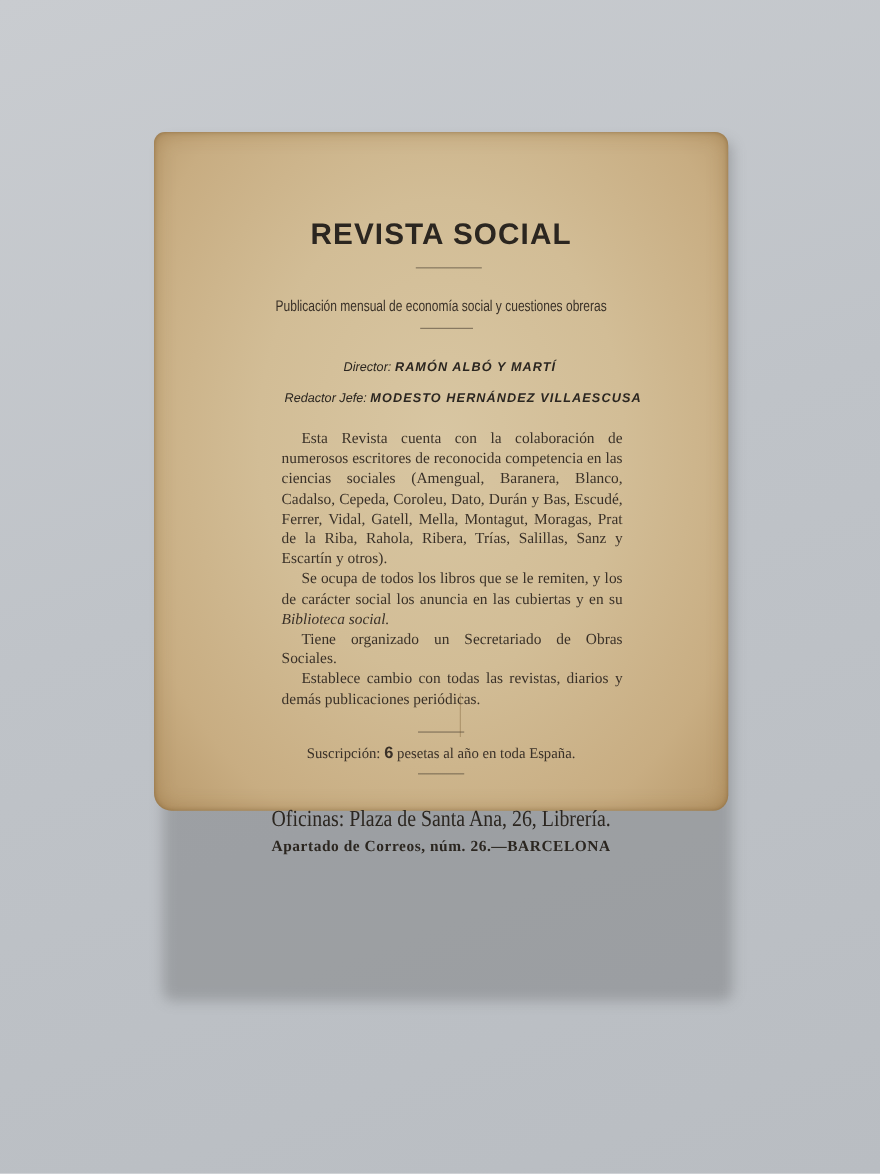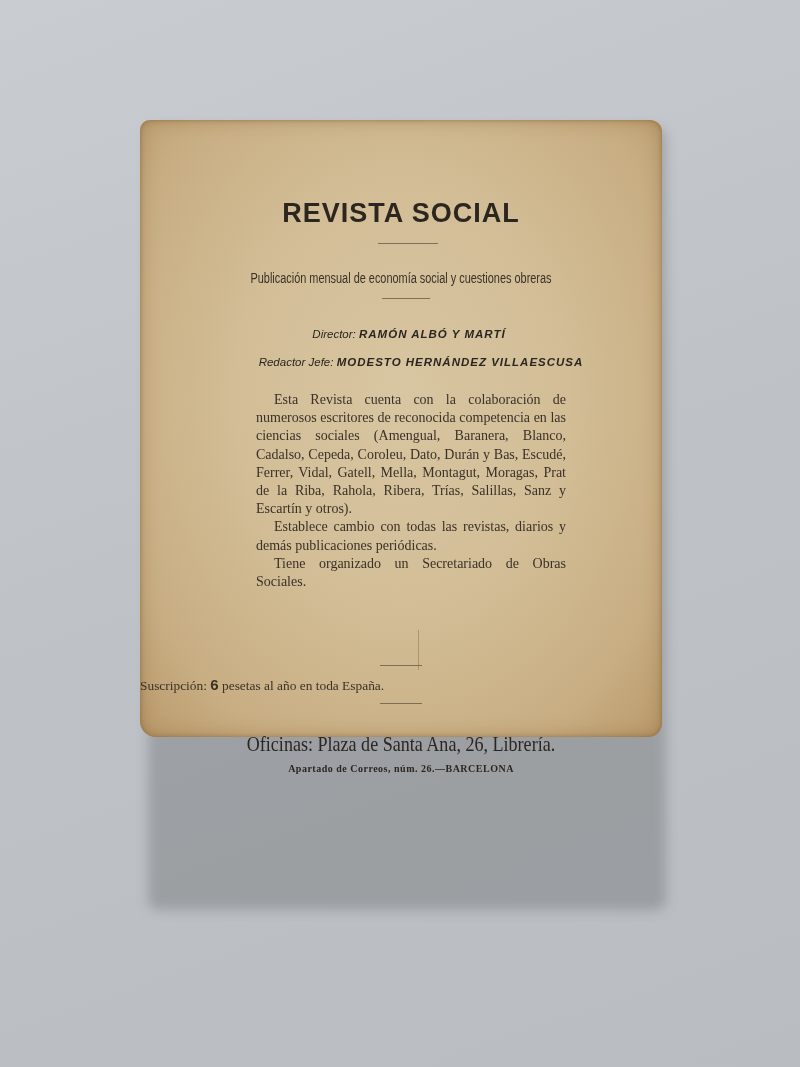--- a/index.html
+++ b/index.html
@@ -38,31 +38,31 @@
     font-size:11.5px; color:#2b2620;
   }
   .staff .name { font-weight:bold; letter-spacing:1px; }
   .body-text {
     position:absolute; left:116px; width:310px; top:271px;
     font-size:14px; line-height:18.2px; text-align:justify; color:#3a3128;
   }
   .body-text p { margin:0; text-indent:18px; }
   .body-text em { font-style:italic; }
   .sub {
-    position:absolute; left:0; right:0; top:556px; text-align:left;
+    position:absolute; left:0; right:0; top:556px; text-align:center;
     font-size:13.4px; color:#3a3128;
   }
   .sub b { font-family:"Liberation Sans", sans-serif; font-size:15px; }
   .offices {
     position:absolute; left:0; right:0; top:612px; text-align:center;
     font-size:21px; color:#2b2620; transform:scaleX(0.86);
   }
   .apartado {
     position:absolute; left:0; right:0; top:643px; text-align:center;
-    font-size:10px; font-weight:bold; letter-spacing:0.5px; color:#2b2620;
+    font-size:14px; font-weight:bold; letter-spacing:0.5px; color:#2b2620;
   }
   .crease { position:absolute; left:278px; width:1px; background:rgba(110,80,40,0.35); }
 </style>
 </head>
 <body>
 
 <div class="shadow"></div>
 <div class="paper">
   <div class="title">REVISTA SOCIAL</div>
   <div class="rule" style="left:238px; width:60px; top:123px;"></div>
@@ -73,22 +73,23 @@
     <span>Director:</span>
     <span class="name">RAMÓN ALBÓ Y MARTÍ</span>
   </div>
   <div class="staff" style="top:236px;margin-left:40px;">
     <span>Redactor Jefe:</span>
     <span class="name">MODESTO HERNÁNDEZ VILLAESCUSA</span>
   </div>
 
   <div class="body-text">
     <p>Esta Revista cuenta con la colaboración de numerosos escritores de reconocida competencia en las ciencias sociales (Amengual, Baranera, Blanco, Cadalso, Cepeda, Coroleu, Dato, Durán y Bas, Escudé, Ferrer, Vidal, Gatell, Mella, Montagut, Moragas, Prat de la Riba, Rahola, Ribera, Trías, Salillas, Sanz y Escartín y otros).</p>
+    <p><span>Se ocupa de todos los libros que se le remiten, y los de carácter social los anuncia en las cubiertas y en su</span> <em>Biblioteca social.</em></p>
+    <p>Tiene organizado un Secretariado de Obras Sociales.</p>
     <p>Establece cambio con todas las revistas, diarios y demás publicaciones periódicas.</p>
-    <p>Tiene organizado un Secretariado de Obras Sociales.</p>
   </div>
 
   <div class="rule" style="left:240px; width:42px; top:545px;"></div>
   <div class="sub">
     <span>Suscripción:</span>
     <b>6</b>
     <span>pesetas al año en toda España.</span>
   </div>
   <div class="rule" style="left:240px; width:42px; top:583px;"></div>
 

